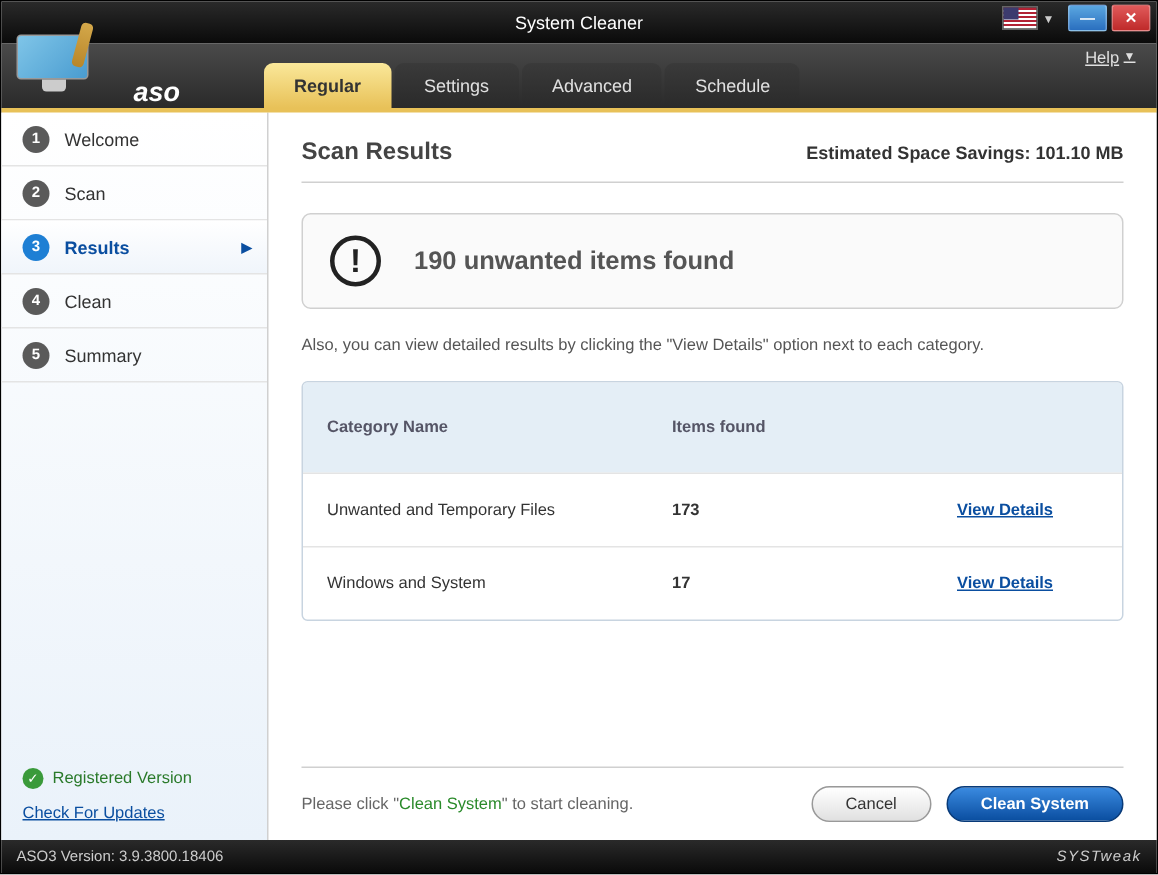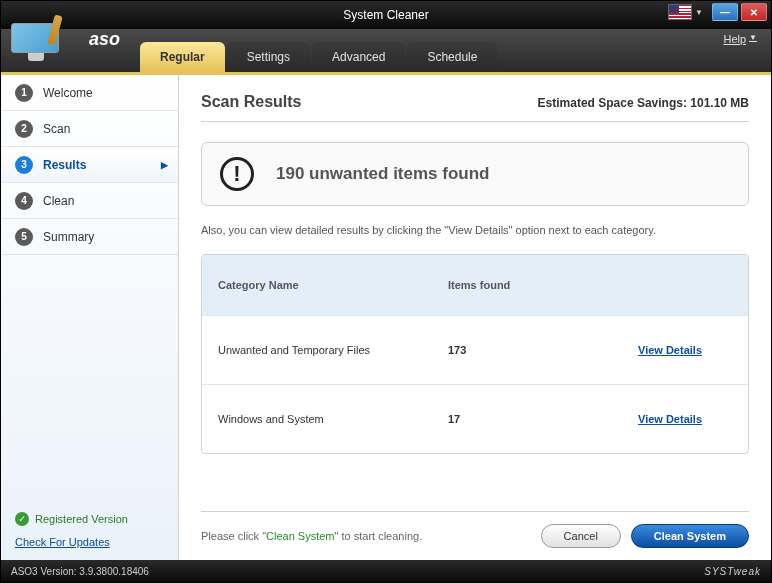--- a/index.html
+++ b/index.html
@@ -8,21 +8,21 @@
 .titlebar{height:28px;background:linear-gradient(#2a2a2a,#0a0a0a);display:flex;align-items:center;color:#fff;font-size:12px;position:relative}
 .titlebar-title{position:absolute;left:50%;transform:translateX(-50%)}
 .titlebar-right{position:absolute;right:4px;top:2px;display:flex;gap:3px;align-items:center}
 .flag{width:24px;height:16px;background:linear-gradient(#b22234 0 10%,#fff 10% 20%,#b22234 20% 30%,#fff 30% 40%,#b22234 40% 50%,#fff 50% 60%,#b22234 60% 70%,#fff 70% 80%,#b22234 80% 90%,#fff 90%);position:relative;border:1px solid #666}
 .flag::before{content:'';position:absolute;top:0;left:0;width:10px;height:8px;background:#3c3b6e}
 .dd-arrow{color:#ccc;font-size:8px;margin-right:6px}
 .winbtn{width:26px;height:18px;border-radius:2px;display:flex;align-items:center;justify-content:center;font-size:10px;font-weight:bold;cursor:pointer;border:1px solid rgba(255,255,255,.3)}
 .min-btn{background:linear-gradient(#5aa6e0,#2a6fbf);color:#fff}
 .close-btn{background:linear-gradient(#e05a5a,#bf2a2a);color:#fff}
 .header{height:46px;background:linear-gradient(#4a4a4a,#2a2a2a);display:flex;align-items:flex-end;border-bottom:3px solid #e8c158;position:relative}
-.logo-area{width:139px;height:100%;display:flex;align-items:flex-start;padding-left:18px;position:relative}
+.logo-area{width:175px;height:100%;display:flex;align-items:flex-end;padding-left:18px;position:relative}
 .monitor-icon{width:50px;height:44px;position:absolute;left:10px;top:-6px}
 .monitor-screen{width:48px;height:30px;background:linear-gradient(135deg,#7fc5e8,#4a9cd0);border:1px solid #999;border-radius:3px}
 .monitor-stand{width:16px;height:8px;background:#ccc;margin:0 auto;border-radius:0 0 3px 3px}
 .broom{position:absolute;width:8px;height:30px;background:linear-gradient(#d4a84a,#b8862a);left:40px;top:-8px;transform:rotate(15deg);border-radius:3px}
 .logo-text{color:#fff;font-size:18px;font-weight:bold;margin-left:70px;font-style:italic}
 .tabs{display:flex;height:30px;gap:0}
 .tab{padding:0 20px;height:30px;display:flex;align-items:center;color:#e0e0e0;font-size:12px;cursor:pointer;background:linear-gradient(#3a3a3a,#2a2a2a);border-radius:6px 6px 0 0;margin-right:2px}
 .tab.active{background:linear-gradient(#fae89a,#e8c158);color:#333;font-weight:bold}
 .help-link{position:absolute;right:14px;color:#e0e0e0;font-size:11px;text-decoration:underline;cursor:pointer;display:flex;gap:3px;top:4px}
 .body{flex:1;display:flex;background:#fff}
@@ -43,21 +43,21 @@
 .alert-box{border:1px solid #d0d0d0;border-radius:6px;padding:14px 18px;margin-top:20px;display:flex;align-items:center;gap:22px;background:#fafafa}
 .alert-icon{width:34px;height:34px;border:3px solid #222;border-radius:50%;display:flex;align-items:center;justify-content:center;font-size:22px;font-weight:bold;color:#222}
 .alert-text{font-size:17px;font-weight:bold;color:#555}
 .desc{font-size:11px;color:#555;line-height:1.6;margin-top:14px}
 .desc2{font-size:11px;color:#555;margin-top:18px}
 .table-box{border:1px solid #c8d4e0;border-radius:4px;margin-top:18px;overflow:hidden}
 .thead{background:#e4eef6;display:flex;padding:24px 16px;font-size:11px;font-weight:bold;color:#556}
 .col1{width:230px}
 .col2{width:160px}
 .col3{flex:1;text-align:center}
-.trow{display:flex;padding:28px 16px;font-size:11px;color:#333;border-top:1px solid #e4e4e4;align-items:center}
+.trow{display:flex;padding:18px 16px;font-size:11px;color:#333;border-top:1px solid #e4e4e4;align-items:center}
 .view-link{color:#0a4ea0;text-decoration:underline;font-weight:bold;cursor:pointer}
 .footer-bar{border-top:1px solid #d0d0d0;margin-top:auto;padding-top:12px;display:flex;align-items:center}
 .footer-text{font-size:11px;color:#666}
 .footer-text .hl{color:#2a8a2a}
 .footer-btns{margin-left:auto;display:flex;gap:10px}
 .btn{height:24px;padding:0 22px;border-radius:12px;font-size:11px;cursor:pointer;display:flex;align-items:center;border:1px solid #999}
 .btn-cancel{background:linear-gradient(#fff,#e0e0e0);color:#333}
 .btn-primary{background:linear-gradient(#3a8ae0,#0a4ea0);color:#fff;border-color:#083a78;font-weight:bold}
 .statusbar{height:22px;background:linear-gradient(#2a2a2a,#0a0a0a);color:#ccc;font-size:10px;display:flex;align-items:center;padding:0 10px}
 .brand{margin-left:auto;font-style:italic;letter-spacing:1px}

